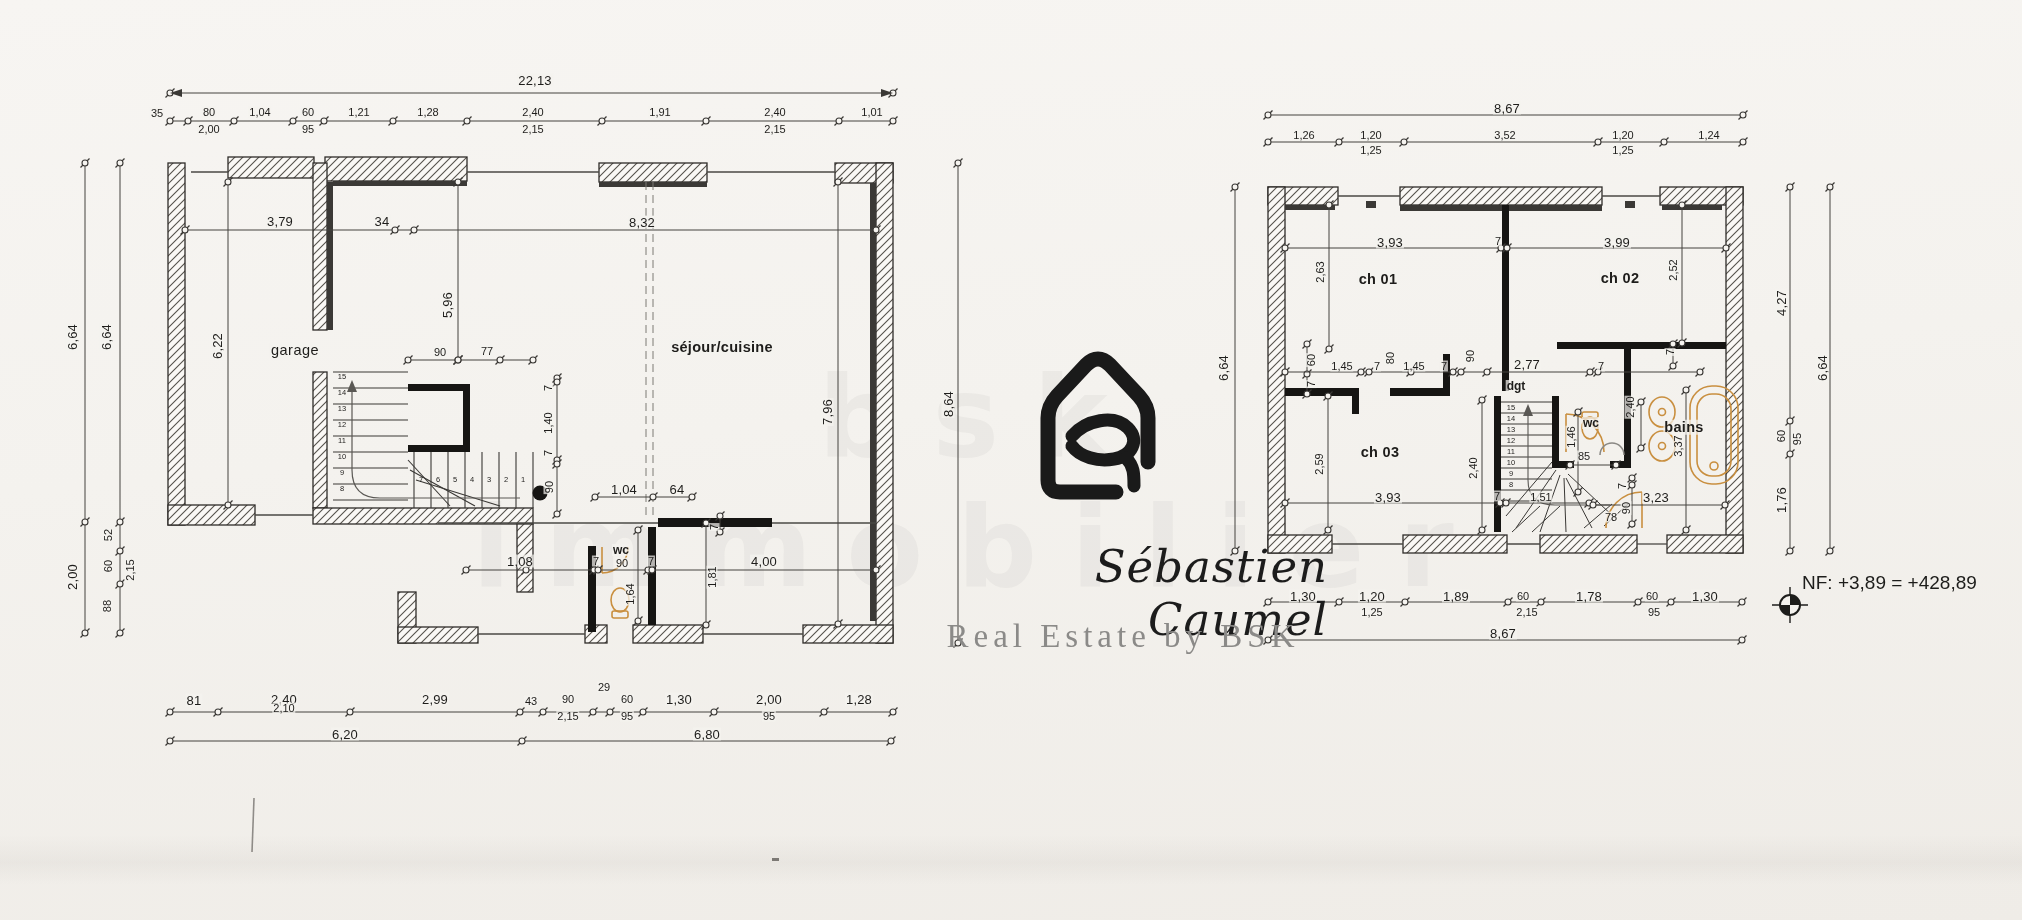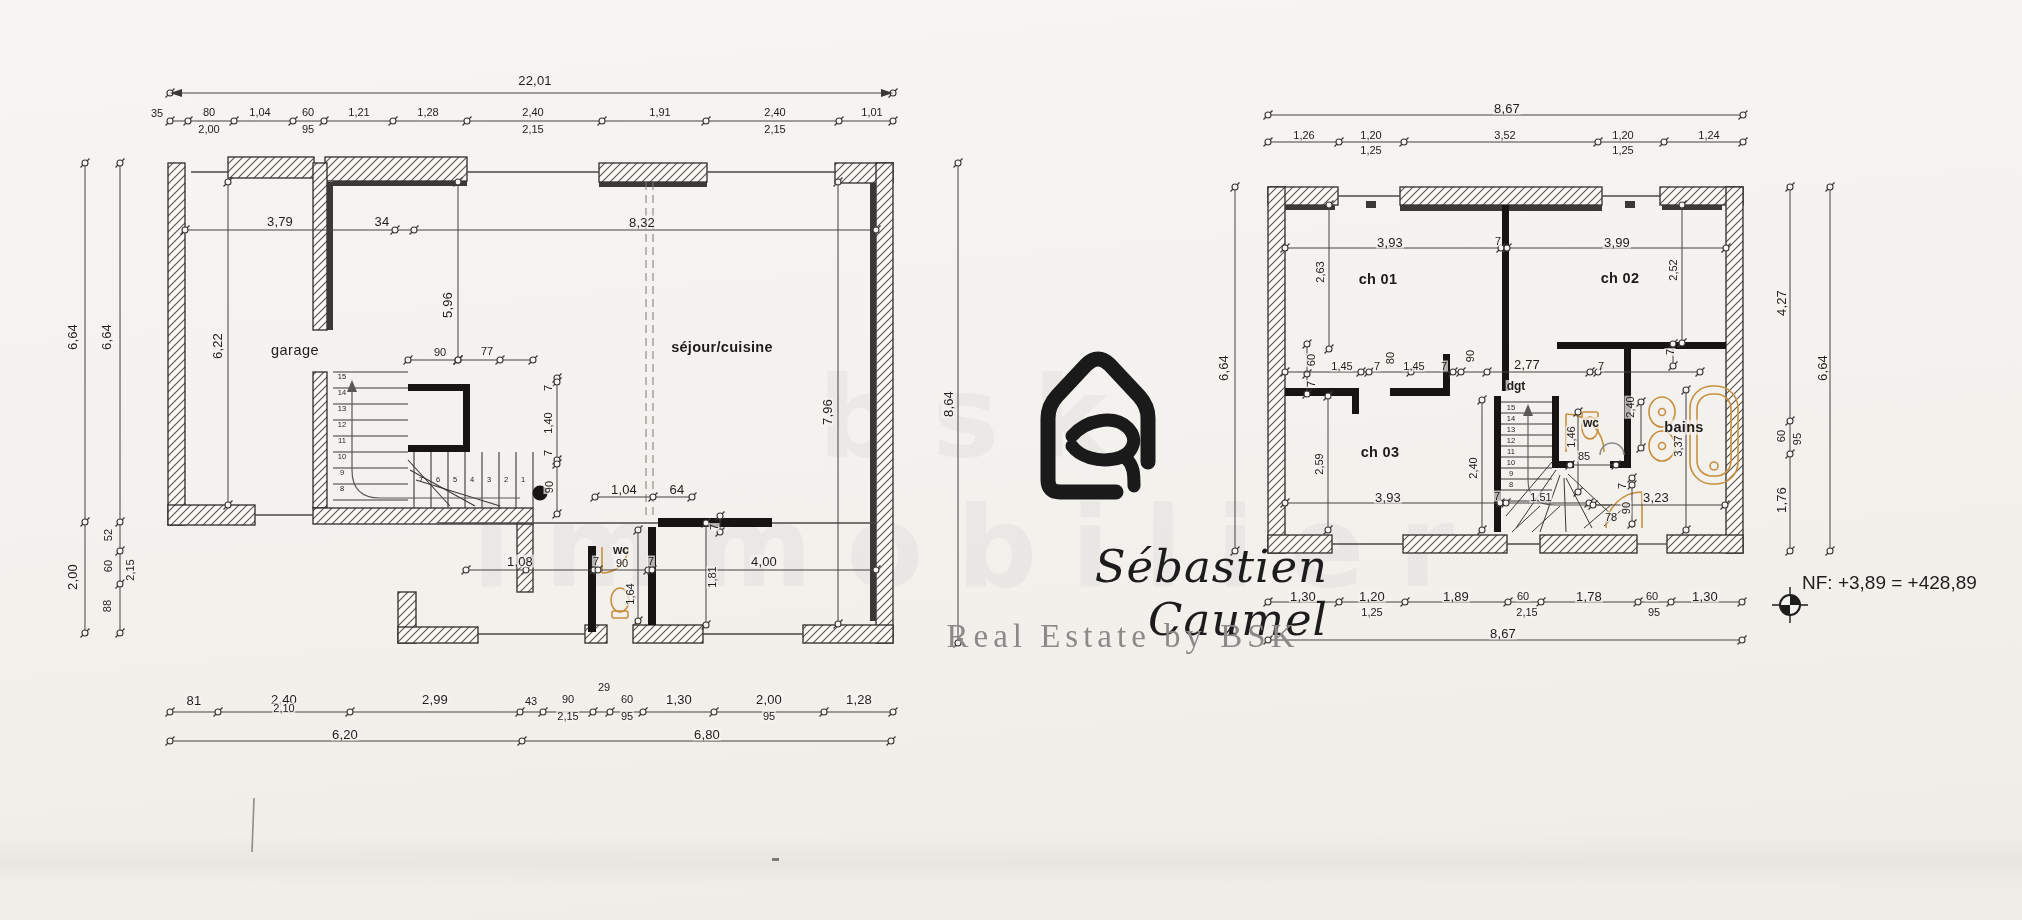--- a/index.html
+++ b/index.html
@@ -544,21 +544,21 @@
     </g>
 
     <g transform="translate(1012,340)" stroke="#1a1a1a" fill="none" stroke-linecap="round" stroke-linejoin="round">
       <path d="M136,122 L136,78 Q136,66 127,56 L98,25 Q86,13 74,25 L45,56 Q36,66 36,78 L36,140 Q36,152 48,152 L104,152" stroke-width="15"></path>
       <path d="M60,96 C74,80 102,74 116,88 C128,100 120,116 102,119 C86,122 68,117 60,106" stroke-width="13"></path>
       <path d="M122,146 C122,134 122,126 114,118" stroke-width="13"></path>
     </g>
   </svg>
 
   <div id="labels-left">
-      <span class="lbl dim" style="left: 535px; top: 80px;">22,01</span>
+      <span class="lbl dim" style="left: 535px; top: 80px;">22,13</span>
       <span class="lbl sm" style="left: 157px; top: 113px;">35</span>
       <span class="lbl sm" style="left: 209px; top: 112px;">80</span>
       <span class="lbl sm" style="left: 260px; top: 112px;">1,04</span>
       <span class="lbl sm" style="left: 308px; top: 112px;">60</span>
       <span class="lbl sm" style="left: 359px; top: 112px;">1,21</span>
       <span class="lbl sm" style="left: 428px; top: 112px;">1,28</span>
       <span class="lbl sm" style="left: 533px; top: 112px;">2,40</span>
       <span class="lbl sm" style="left: 660px; top: 112px;">1,91</span>
       <span class="lbl sm" style="left: 775px; top: 112px;">2,40</span>
       <span class="lbl sm" style="left: 872px; top: 112px;">1,01</span>

